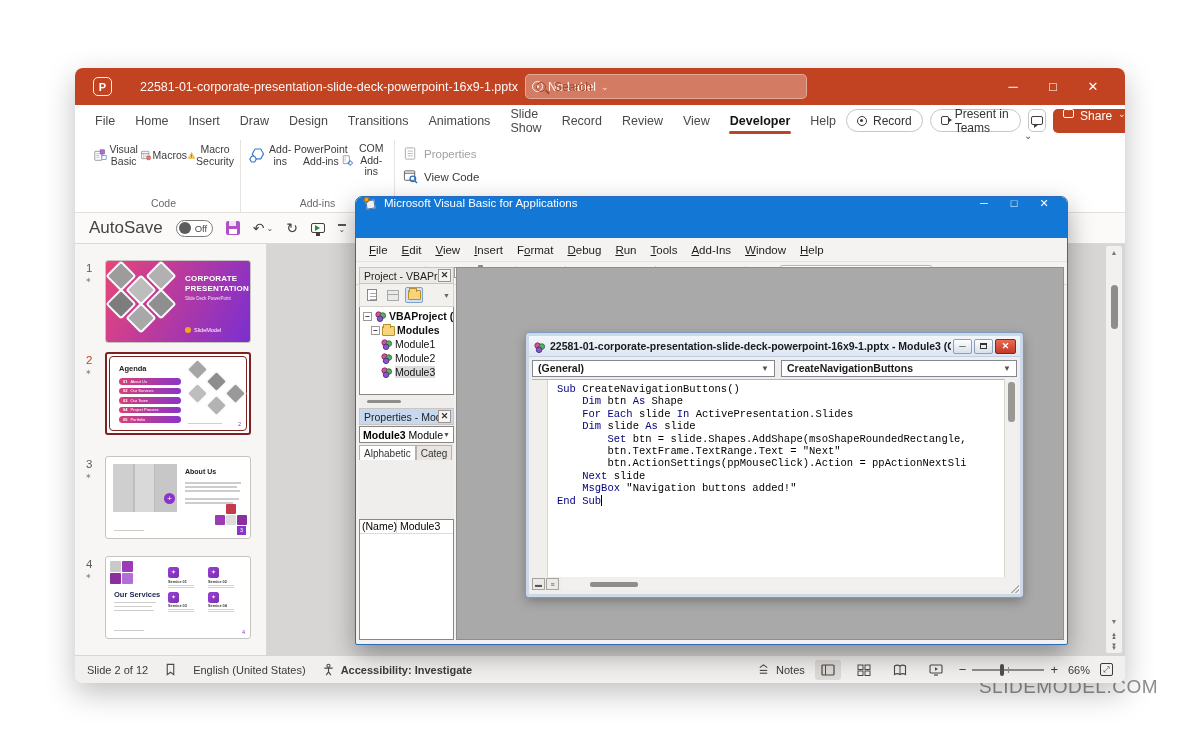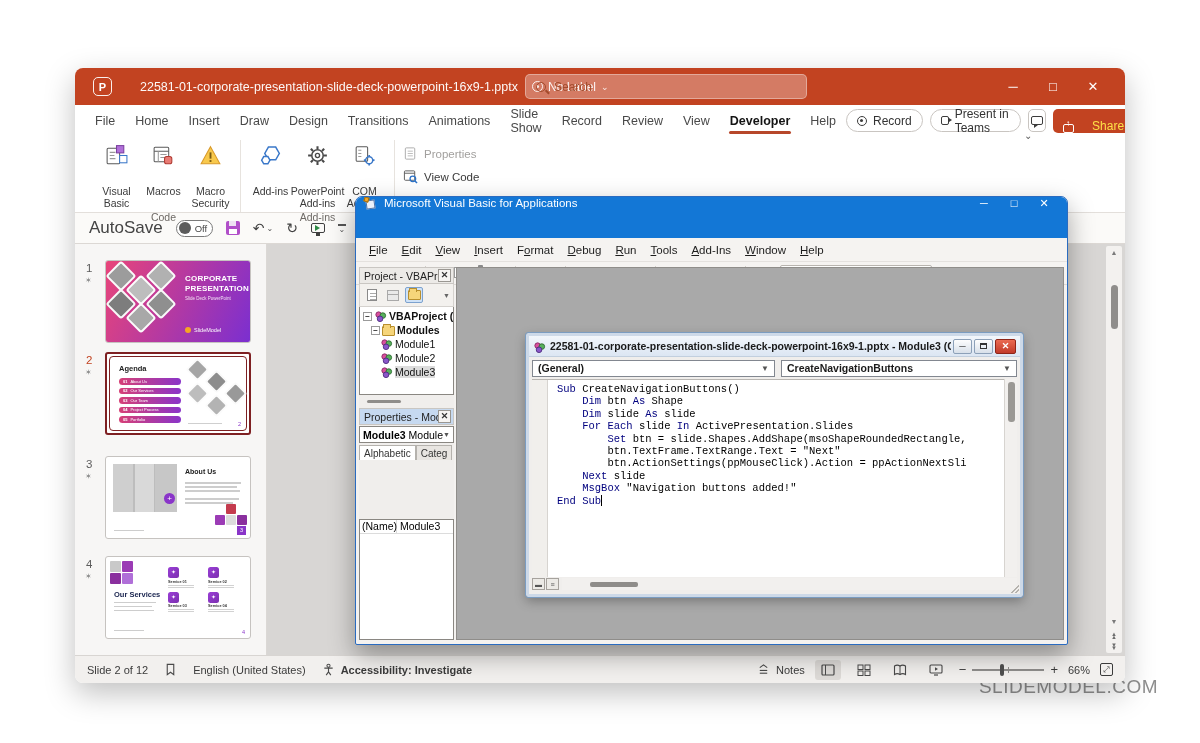--- a/index.html
+++ b/index.html
@@ -31,28 +31,28 @@
   .pp-tab.active:after{content:"";position:absolute;left:9px;right:9px;bottom:2px;height:3px;border-radius:2px;background:#b7472a}
   .tab-actions{margin-left:auto;display:flex;align-items:center;gap:7px;padding-right:4px}
   .pillbtn{display:flex;align-items:center;gap:6px;border:1px solid #c9c5c1;border-radius:14px;height:23px;padding:0 10px;font-size:12px;color:#333;background:#fff}
   .recdot{width:10px;height:10px;border:1.6px solid #3c3c3c;border-radius:50%;position:relative}
   .recdot:after{content:"";position:absolute;left:2px;top:2px;width:3.5px;height:3.5px;background:#3c3c3c;border-radius:50%}
   .camic{width:12px;height:9px;border:1.4px solid #3c3c3c;border-radius:2px;position:relative}
   .camic:after{content:"";position:absolute;right:-4px;top:1px;border-left:3.5px solid #3c3c3c;border-top:2.5px solid transparent;border-bottom:2.5px solid transparent}
   .cmtbtn{width:28px;height:23px;border:1px solid #c9c5c1;border-radius:5px;display:flex;align-items:center;justify-content:center;background:#fff}
   .cmtic{width:12px;height:9px;border:1.4px solid #3c3c3c;border-radius:2px;position:relative}
   .cmtic:after{content:"";position:absolute;left:2px;bottom:-4px;border-top:3.5px solid #3c3c3c;border-right:4px solid transparent}
-  .sharebtn{display:flex;align-items:flex-end;gap:18px;background:#c24321;color:#fde047;height:24px;border-radius:5px;padding:0 10px;font-size:12px}
+  .sharebtn{display:flex;align-items:flex-start;gap:6px;background:#c24321;color:#ffffff;height:24px;border-radius:5px;padding:0 10px;font-size:12px}
   .shic{width:11px;height:9px;border:1.3px solid #fff;border-radius:2px;position:relative}
   .shic:after{content:"↑";position:absolute;left:2px;top:-6px;font-size:8px;color:#fff}
 
   .pp-ribbon{height:77px;background:#fff;border-bottom:1px solid #e3dfdb;display:flex;align-items:stretch;padding:4px 2px 0 12px;position:relative}
   .rgroup{display:flex;flex-direction:column;align-items:center;padding:0 6px;border-right:1px solid #e7e3de}
   .rbtns{display:flex;flex:1;align-items:flex-start}
-  .rbtn{width:47px;display:flex;flex-direction:column;align-items:center;padding-top:3px;gap:18px}
+  .rbtn{width:47px;display:flex;align-items:center;padding-top:3px;gap:0}
   .rbtn svg{width:25px;height:25px}
   .rbtn .rlab{font-size:10.5px;line-height:11.5px;color:#3b3b3b;text-align:center}
   .rgl{font-size:10.5px;color:#6e6a66;padding:2px 0 3px}
   .smallcol{display:flex;flex-direction:column;justify-content:flex-start;padding:6px 8px;gap:8px}
   .sbtn{display:flex;align-items:center;gap:6px;font-size:11.5px;color:#3b3b3b}
   .sbtn.dis{color:#a2a09e}
   .sbtn svg{width:15px;height:15px}
 
   .pp-qat{height:31px;background:#fbfaf8;border-bottom:1px solid #dcd8d4;display:flex;align-items:center;padding:0 14px;gap:13px}
   .qat-as{font-size:17px;color:#444}
@@ -836,22 +836,22 @@
           <div class="combo right">
             <span>CreateNavigationButtons</span>
             <span class="dd">▼</span>
           </div>
         </div>
         <div class="cw-body">
           <div class="cw-margin"></div>
           <div class="codelines" id="codeLines">
               <div class="cline"><span class="kw">Sub</span><span> CreateNavigationButtons()</span></div>
               <div class="cline"><span>    </span><span class="kw">Dim</span><span> btn </span><span class="kw">As</span><span> Shape</span></div>
+              <div class="cline"><span>    </span><span class="kw">For</span><span> </span><span class="kw">Each</span><span> slide </span><span class="kw">In</span><span> ActivePresentation.Slides</span></div>
               <div class="cline"><span>    </span><span class="kw">Dim</span><span> slide </span><span class="kw">As</span><span> slide</span></div>
-              <div class="cline"><span>    </span><span class="kw">For</span><span> </span><span class="kw">Each</span><span> slide </span><span class="kw">In</span><span> ActivePresentation.Slides</span></div>
               <div class="cline"><span>        </span><span class="kw">Set</span><span> btn = slide.Shapes.AddShape(msoShapeRoundedRectangle,</span></div>
               <div class="cline"><span>        btn.TextFrame.TextRange.Text = "Next"</span></div>
               <div class="cline"><span>        btn.ActionSettings(ppMouseClick).Action = ppActionNextSli</span></div>
               <div class="cline"><span>    </span><span class="kw">Next</span><span> slide</span></div>
               <div class="cline"><span>    </span><span class="kw">MsgBox</span><span> "Navigation buttons added!"</span></div>
               <div class="cline"><span class="kw">End Sub</span><span class="caret"></span></div>
             </div>
         </div>
         <div class="cw-vscroll">
           <span class="cw-vthumb"></span>

